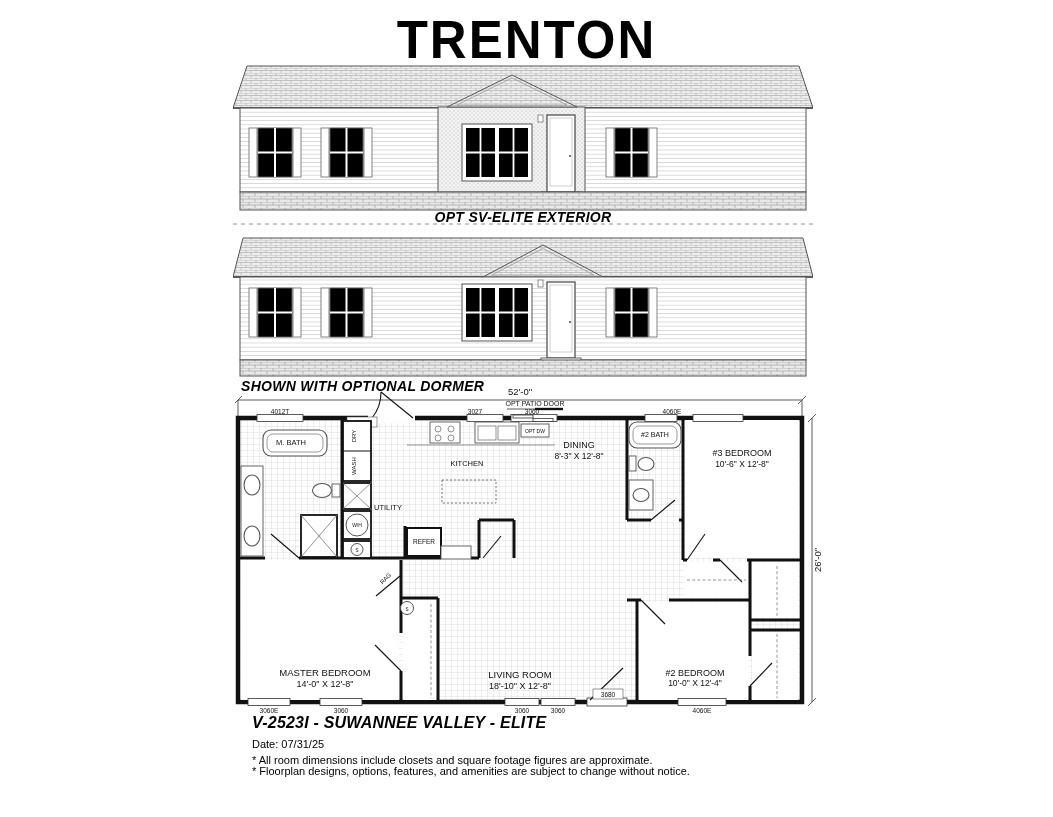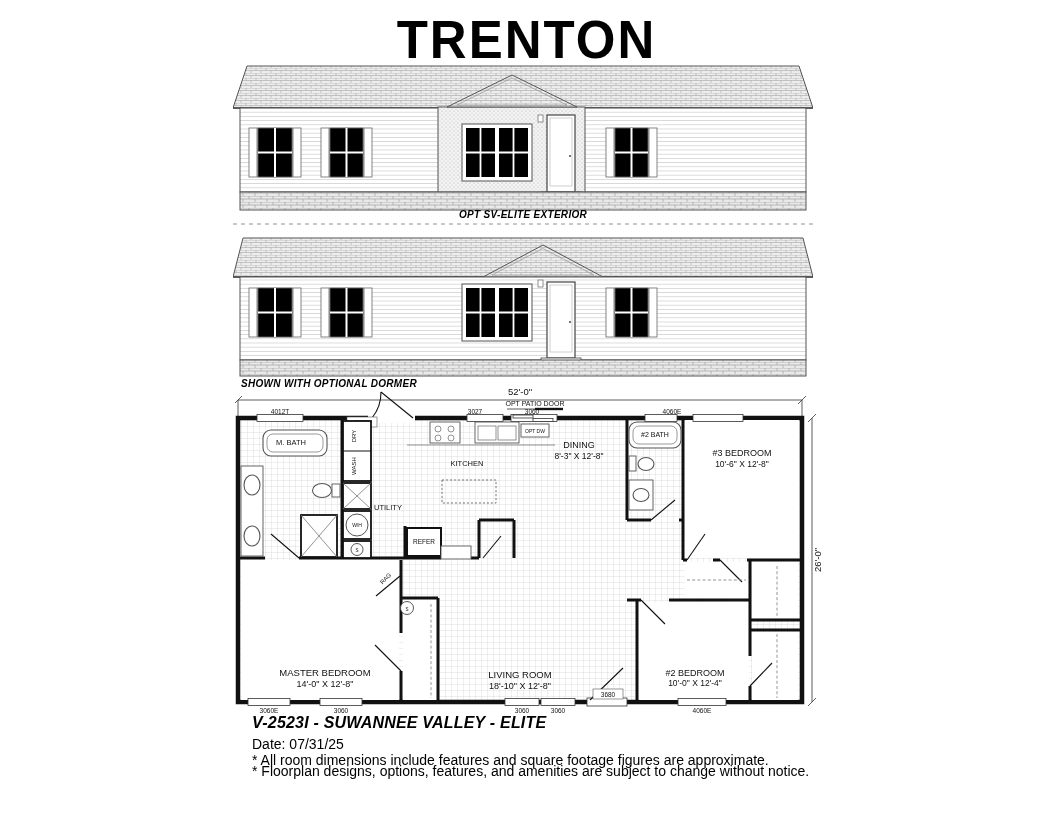--- a/index.html
+++ b/index.html
@@ -1,26 +1,26 @@
 <!DOCTYPE html>
 <html><head>
 <meta charset="utf-8">
 <style>
   html,body{margin:0;padding:0;background:#fff;}
   #page{position:relative;width:1026px;height:817px;background:#fff;overflow:hidden;
         font-family:"Liberation Sans",sans-serif;color:#000;}
   .abs{position:absolute;}
   #title{top:10px;left:0;width:1053px;text-align:center;font-size:51px;font-weight:bold;
          letter-spacing:2px;transform:scaleY(1.04);}
-  .cap{font-size:10px;font-weight:bold;font-style:italic;letter-spacing:.3px;}
+  .cap{font-size:14px;font-weight:bold;font-style:italic;letter-spacing:.3px;}
   #cap1{top:209px;left:233px;width:580px;text-align:center;}
   #cap2{top:378px;left:241px;}
   #footer{left:252px;top:711px;width:560px;}
   #footer .big{font-size:16px;font-weight:bold;font-style:italic;line-height:23px;letter-spacing:.2px;}
-  #footer .small{font-size:14px;line-height:11px;}
+  #footer .small{font-size:11px;line-height:11px;}
   #footer .date{margin-top:5px;margin-bottom:5px;}
   svg text{font-family:"Liberation Sans",sans-serif;fill:#111;}
 </style>
 </head>
 <body>
 
 <div id="page">
 
   <div id="title" class="abs">TRENTON</div>
 
@@ -325,17 +325,17 @@
     <text x="34" y="329" font-size="6.5" text-anchor="middle">3060E</text>
     <text x="106" y="329" font-size="6.5" text-anchor="middle">3060</text>
     <text x="287" y="329" font-size="6.5" text-anchor="middle">3060</text>
     <text x="323" y="329" font-size="6.5" text-anchor="middle">3060</text>
     <text x="467" y="329" font-size="6.5" text-anchor="middle">4060E</text>
   </svg>
 
   <div id="footer" class="abs">
     <div class="big">V-2523I - SUWANNEE VALLEY - ELITE</div>
     <div class="small date">Date: 07/31/25</div>
-    <div class="small">* All room dimensions include features and square footage figures are approximate.</div>
+    <div class="small">* All room dimensions include closets and square footage figures are approximate.</div>
     <div class="small">* Floorplan designs, options, features, and amenities are subject to change without notice.</div>
   </div>
 
 </div>
 
 </body></html>

